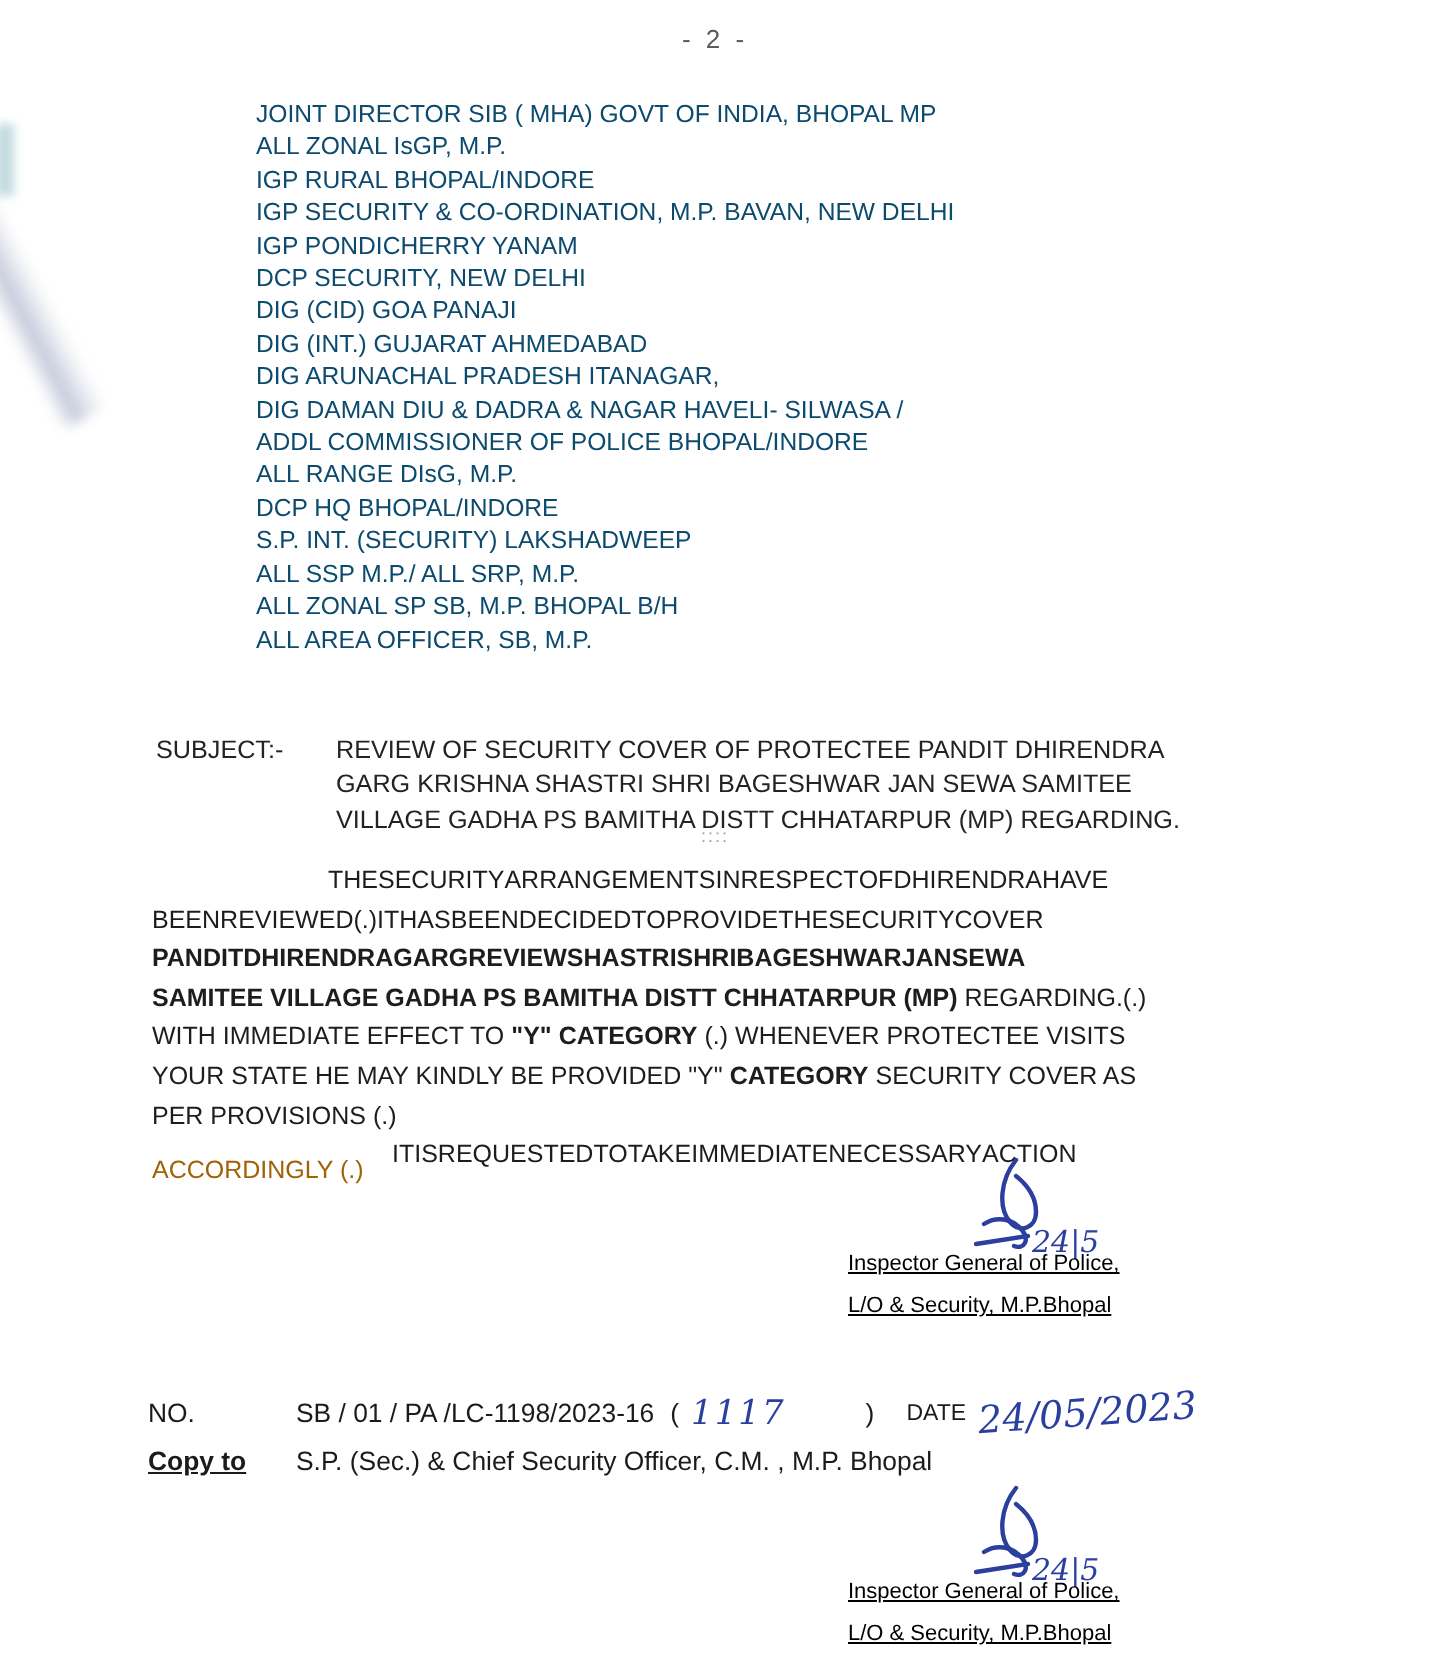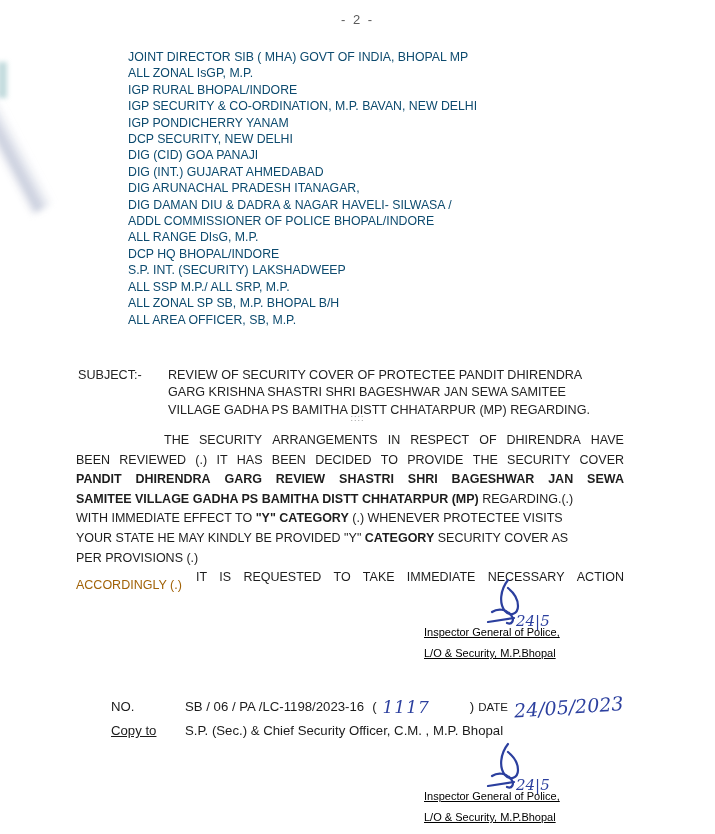--- a/index.html
+++ b/index.html
@@ -116,21 +116,21 @@
     width: 548px;
   }
   .body-line {
     font-size: 12.5px;
     line-height: 19.6px;
     color: #1d1d1d;
     display: flex;
     white-space: nowrap;
   }
   .body-line.justify {
-    justify-content: space-between;
+    justify-content: flex-start;
   }
   .body-line.indent {
     padding-left: 88px;
   }
   .body-line.indent2 {
     padding-left: 120px;
   }
   .bold {
     font-weight: bold;
   }
@@ -172,47 +172,46 @@
   #footer-block {
     position: absolute;
     left: 74px;
     top: 695px;
     width: 620px;
   }
   .footer-row {
     display: flex;
     align-items: center;
     line-height: 24px;
-    margin-left: 37px;
   }
   .footer-label {
     width: 74px;
     flex: 0 0 74px;
     font-size: 13.2px;
     color: #1b1b1b;
   }
   .footer-label.underlined {
-    font-weight: normal;
+    font-weight: bold;
     text-decoration: underline;
   }
   .footer-value {
     font-size: 13.2px;
     color: #1b1b1b;
     white-space: nowrap;
   }
   .handwritten {
     font-family: "DejaVu Serif", serif;
     color: #2b3f9e;
     font-size: 17px;
     font-style: italic;
     letter-spacing: 1px;
   }
   .hw-num { padding: 0 6px; }
   .paren { font-size: 13.2px; color: #1b1b1b; }
-  #date-label { font-size: 11.5px; color: #1b1b1b; padding-left: 4px; }
+  #date-label { font-size: 11.5px; color: #1b1b1b; padding-left: 16px; }
   #date-value {
     font-family: "DejaVu Serif", serif;
     color: #2b3f9e;
     font-size: 19px;
     font-style: italic;
     padding-left: 6px;
     transform: rotate(-4deg);
     display: inline-block;
   }
 </style>
@@ -335,21 +334,21 @@
   </svg>
 
   <div class="signature-block" id="signature-top">
     <div class="sig-line">Inspector General of  Police,</div>
     <div class="sig-line">L/O &amp; Security, M.P.Bhopal</div>
   </div>
 
   <div id="footer-block">
     <div class="footer-row">
       <div class="footer-label">NO.</div>
-      <div class="footer-value">SB / 06 / PA /LC-1198/2023-16</div>
+      <div class="footer-value">SB / 01 / PA /LC-1198/2023-16</div>
       <span class="paren" style="padding-left:8px;">(</span>
       <span class="handwritten hw-num">1117</span>
       <span class="paren" style="padding-left:34px;">)</span>
       <span id="date-label">DATE</span>
       <span id="date-value">24/05/2023</span>
     </div>
     <div class="footer-row">
       <div class="footer-label underlined">Copy to</div>
       <div class="footer-value">S.P. (Sec.) &amp; Chief Security Officer, C.M. , M.P. Bhopal</div>
     </div>

